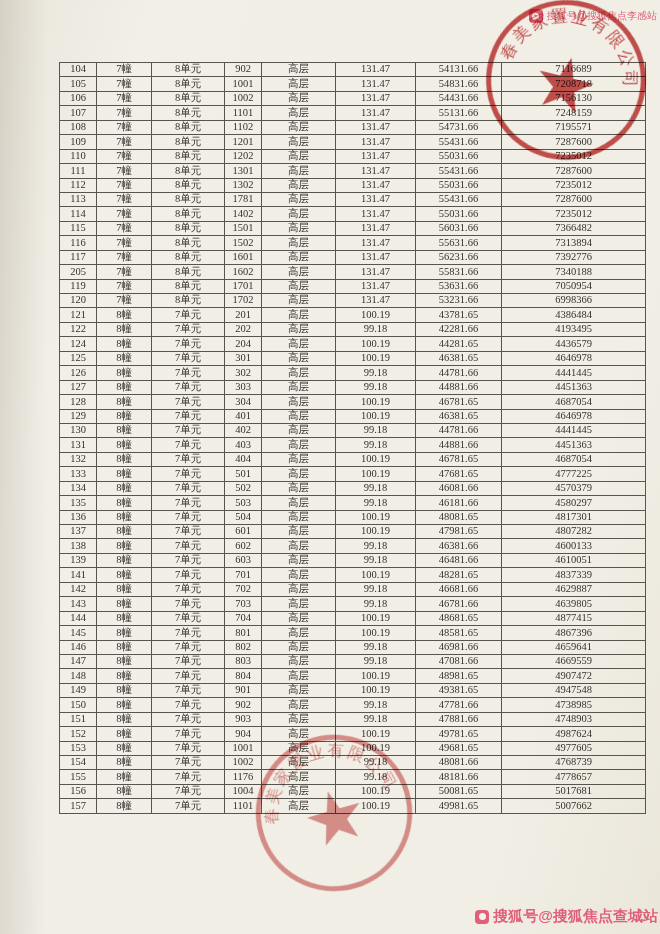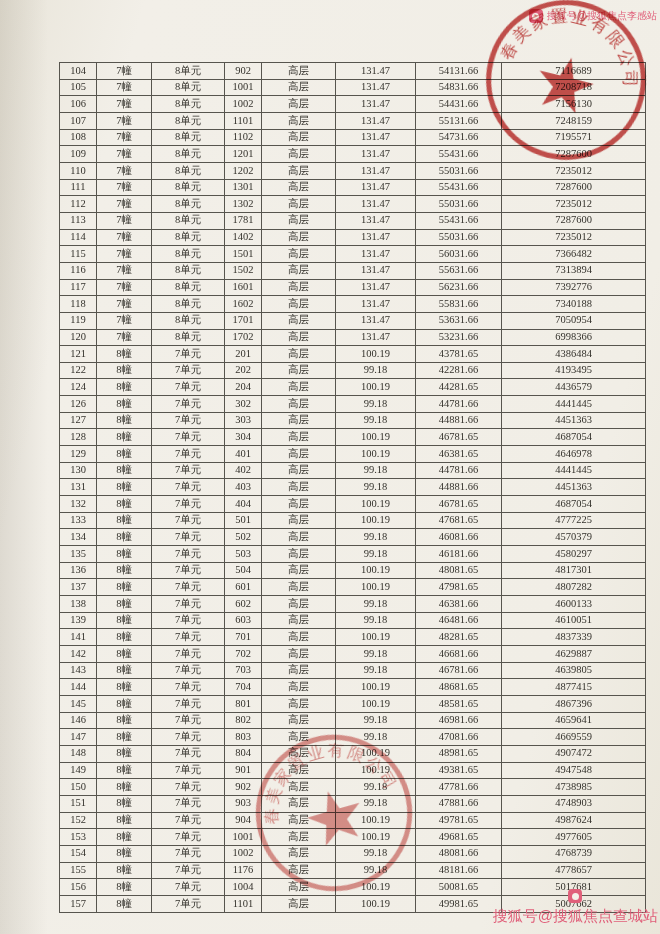--- a/index.html
+++ b/index.html
@@ -8,21 +8,21 @@
   .page {
     position:relative; width:660px; height:934px; overflow:hidden;
     background:linear-gradient(105deg,#e9e5da 0%, #f2efe8 16%, #f1eee6 80%, #eae6da 100%);
   }
   .page::before {
     content:''; position:absolute; left:0; top:0; bottom:0; width:48px;
     background:linear-gradient(to right, rgba(115,105,85,0.16), rgba(115,105,85,0));
     pointer-events:none;
   }
   table.price {
-    position:absolute; left:59px; top:62px; width:586px; height:851px;
+    position:absolute; left:59px; top:62px; width:586px; height:752px;
     border-collapse:collapse; table-layout:fixed;
     font-size:10.5px; color:#34322c;
   }
   .price td {
     border:1px solid #57554e; text-align:center; vertical-align:middle;
     padding:0; line-height:1; white-space:nowrap; overflow:hidden;
   }
   .seal { position:absolute; mix-blend-mode:multiply; pointer-events:none; }
   .seal-top {
     left:472px; top:-14px; width:188px; height:188px;
@@ -32,21 +32,21 @@
     left:242px; top:721px; width:184px; height:184px;
     color:#c23430; opacity:.52; transform:rotate(-16deg); filter:blur(.5px);
   }
   .seal svg { width:100%; height:100%; display:block; }
   .watermark {
     position:absolute; display:flex; align-items:center; gap:4px;
     color:#e0607a; font-family:"Liberation Sans","DejaVu Sans",sans-serif;
     white-space:nowrap;
   }
   .wm-top { top:9px; right:3px; font-size:10px; }
-  .wm-bottom { bottom:8px; right:2px; font-size:15px; font-weight:normal;flex-direction:column; }
+  .wm-bottom { bottom:8px; right:2px; font-size:15px; font-weight:bold; }
   .logo {
     width:14px; height:14px; border-radius:4px; background:#e0607a;
     position:relative; flex:0 0 auto;
   }
   .logo::after {
     content:''; position:absolute; inset:3.5px; border-radius:50%; background:#f4f1e9;
   }
 </style>
 </head>
 <body>
@@ -204,21 +204,21 @@
           <td>117</td>
           <td>7幢</td>
           <td>8单元</td>
           <td>1601</td>
           <td>高层</td>
           <td>131.47</td>
           <td>56231.66</td>
           <td>7392776</td>
         </tr>
         <tr>
-          <td>118</td>
+          <td>205</td>
           <td>7幢</td>
           <td>8单元</td>
           <td>1602</td>
           <td>高层</td>
           <td>131.47</td>
           <td>55831.66</td>
           <td>7340188</td>
         </tr>
         <tr>
           <td>119</td>
@@ -262,20 +262,30 @@
         </tr>
         <tr>
           <td>124</td>
           <td>8幢</td>
           <td>7单元</td>
           <td>204</td>
           <td>高层</td>
           <td>100.19</td>
           <td>44281.65</td>
           <td>4436579</td>
+        </tr>
+        <tr>
+          <td>125</td>
+          <td>8幢</td>
+          <td>7单元</td>
+          <td>301</td>
+          <td>高层</td>
+          <td>100.19</td>
+          <td>46381.65</td>
+          <td>4646978</td>
         </tr>
         <tr>
           <td>126</td>
           <td>8幢</td>
           <td>7单元</td>
           <td>302</td>
           <td>高层</td>
           <td>99.18</td>
           <td>44781.66</td>
           <td>4441445</td>

